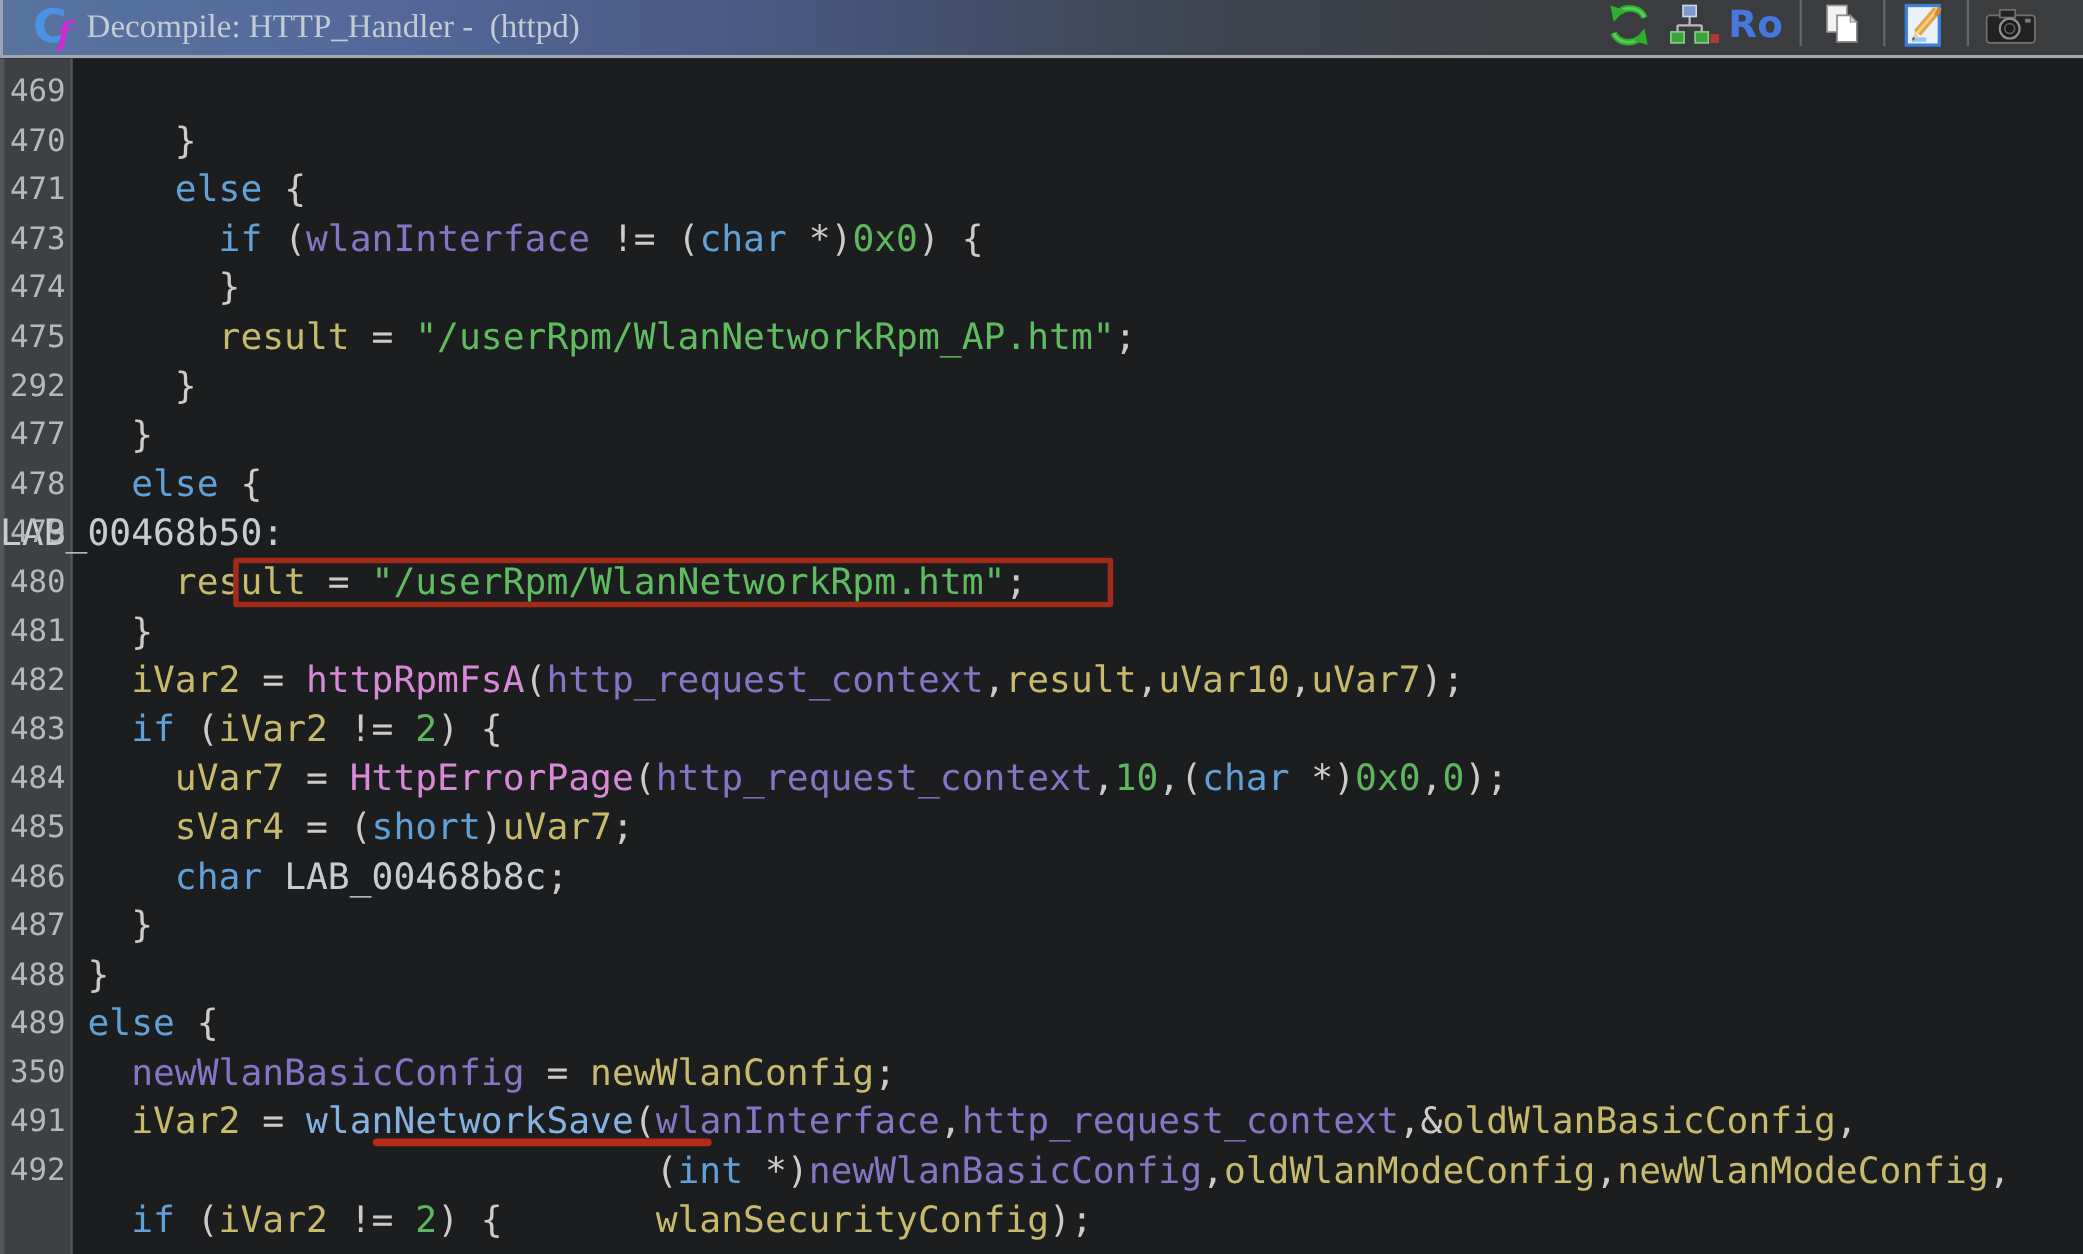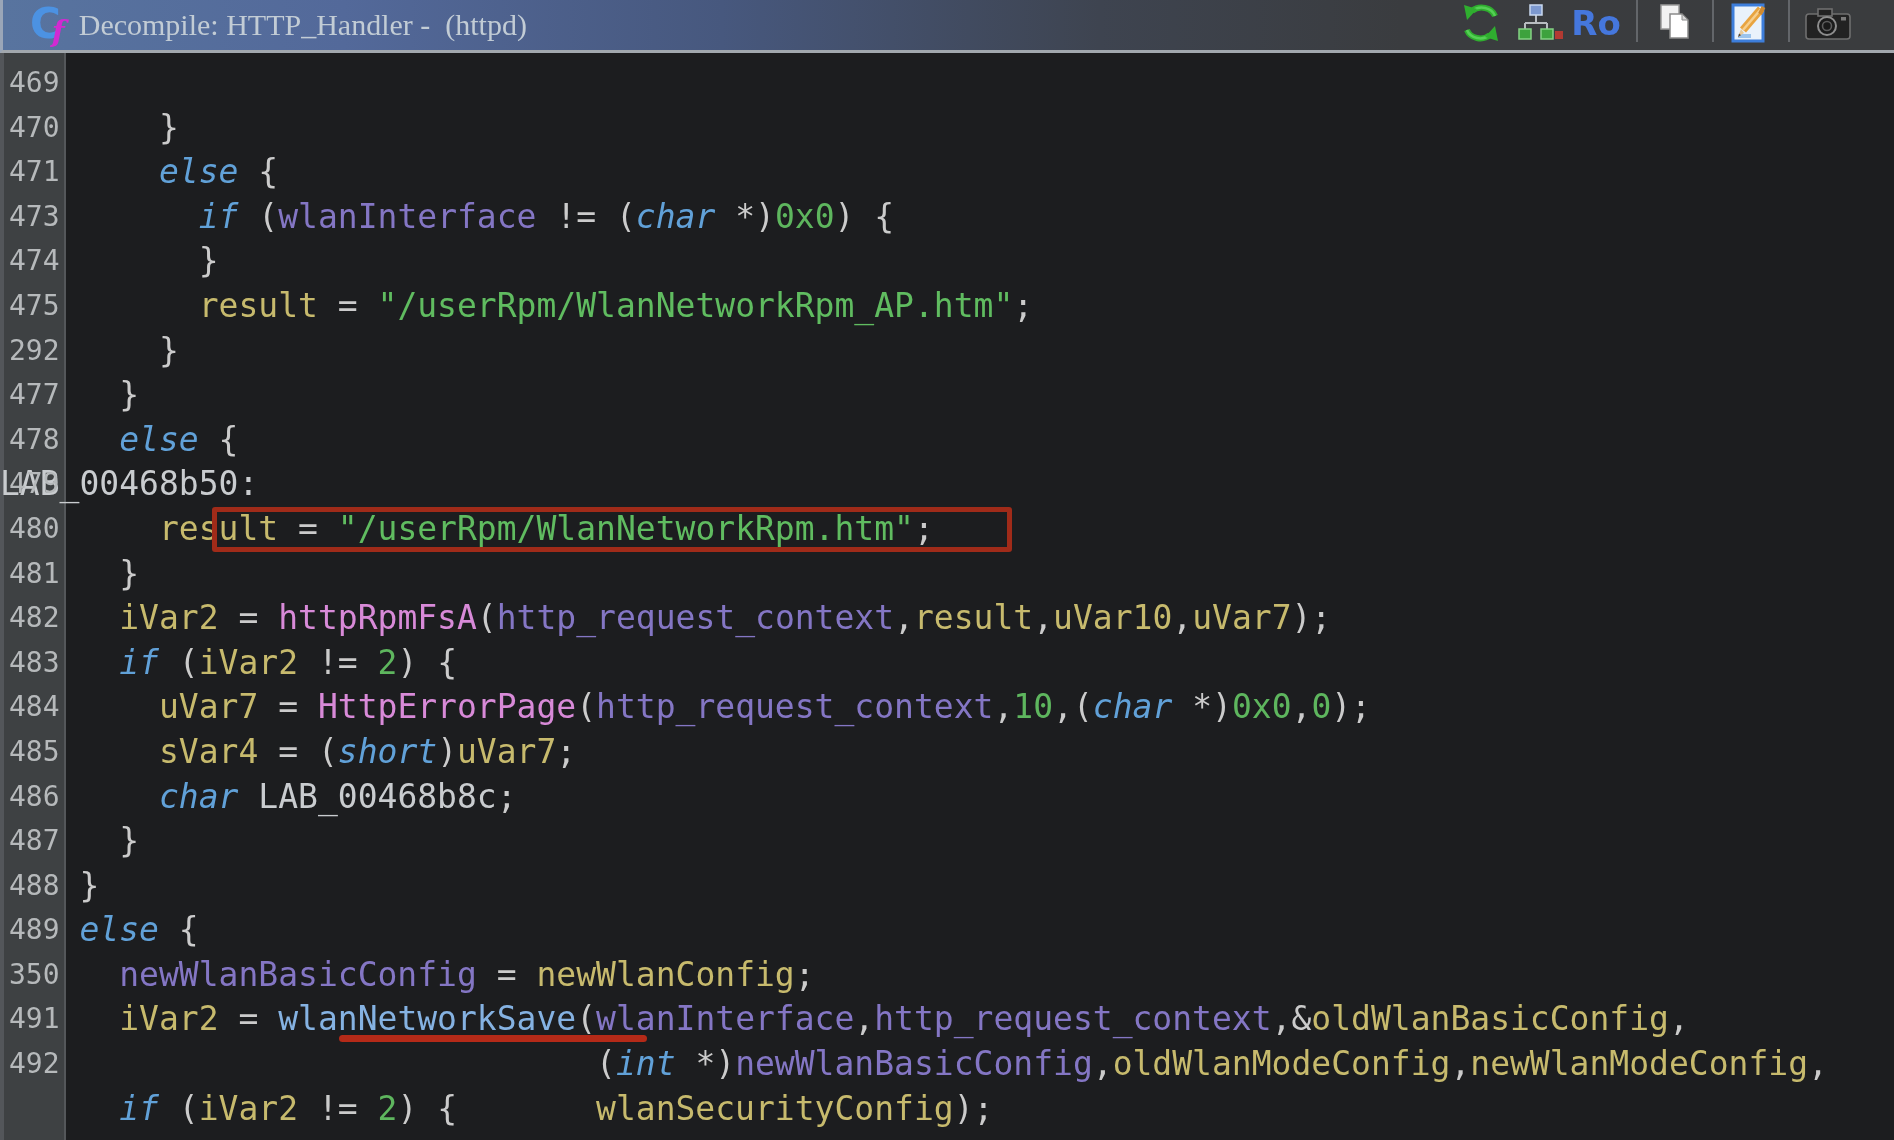--- a/index.html
+++ b/index.html
@@ -25,21 +25,21 @@
   .ro-label{font-family:"DejaVu Sans","Liberation Sans",sans-serif;font-weight:bold;font-size:34px;color:#4577dd;line-height:1;}
 
   
   .editor{position:absolute;left:0;top:53px;right:0;bottom:0;background:#1c1d1f;overflow:hidden;}
   .gutter-bg{position:absolute;left:0;top:0;bottom:0;width:60px;background:#3e4143;
     border-left:4px solid #53565a;border-right:2px solid #54575a;}
   .code-lines{position:absolute;left:0;top:8px;right:0;}
   .line{display:flex;align-items:baseline;height:44.6px;line-height:44.6px;flex-direction:column;}
   .ln{flex:none;width:55px;padding-left:9px;font-size:28px;color:#b6b9bb;position:relative;z-index:2;}
   .lc{flex:none;white-space:pre;font-size:33px;color:var(--pl);}
-  .tok-kw{color:var(--kw);font-style:italic;} .tok-fn{color:var(--fn);text-align:center;} .tok-fnb{color:var(--fnb);}
+  .tok-kw{color:var(--kw);} .tok-fn{color:var(--fn);text-align:center;} .tok-fnb{color:var(--fnb);}
   .tok-lv{color:var(--lv);} .tok-pr{color:var(--pr);} .tok-ct{color:var(--ct);}
   .tok-st{color:var(--st);} .tok-pl{color:var(--pl);} .tok-lb{color:var(--lb);}
 
   
   .hl-box{position:absolute;left:212px;top:454px;width:800px;height:45px;
     border:5px solid #a02b19;border-radius:3px;box-sizing:border-box;z-index:3;pointer-events:none;}
   .hl-underline{position:absolute;left:339px;top:982px;width:308px;height:7px;
     background:#b52a18;border-radius:4px;z-index:3;pointer-events:none;}
 </style>
 </head>

